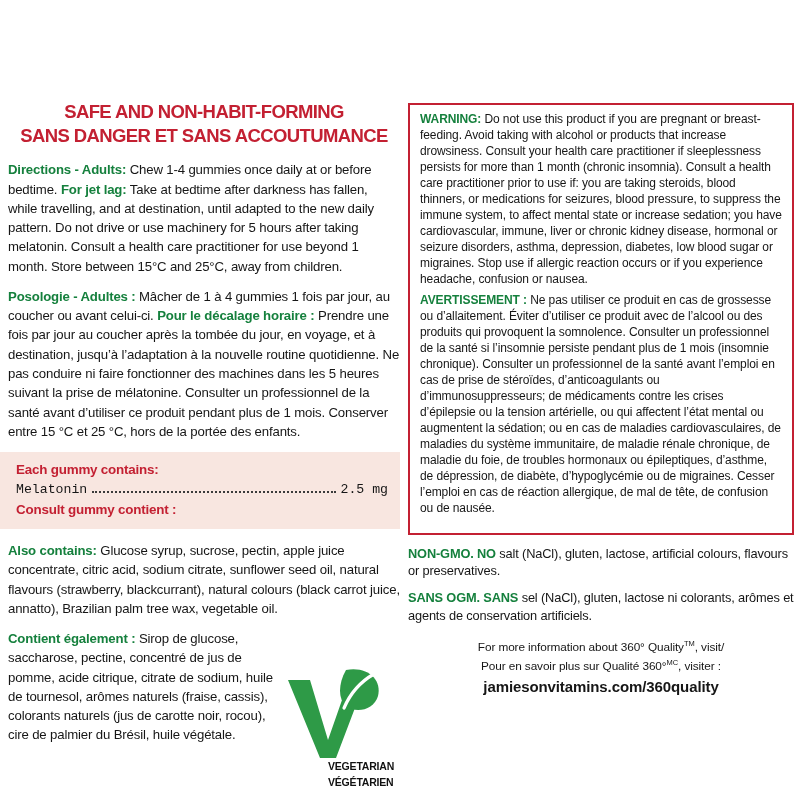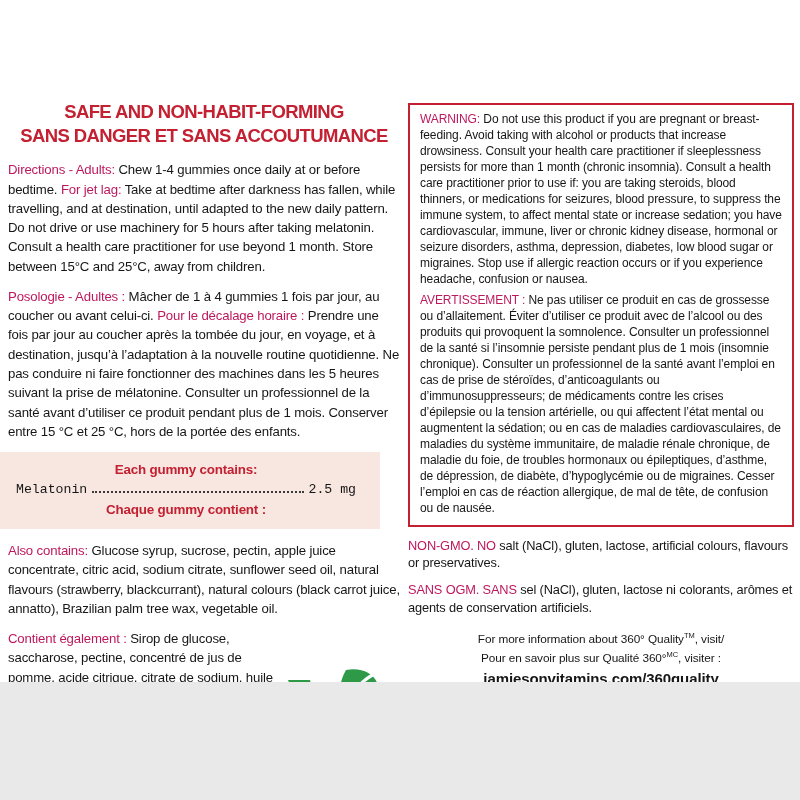--- a/index.html
+++ b/index.html
@@ -1,43 +1,43 @@
 <!DOCTYPE html>
 <html><head>
 <meta charset="utf-8">
 <style>
   html,body{margin:0;padding:0;background:#e9e9e9;}
-  .label{position:relative;width:800px;height:682px;background:#ffffff;
+  .label{position:relative;width:800px;height:800px;background:#ffffff;
          font-family:"Liberation Sans",sans-serif;color:#161616;overflow:hidden;
          margin:0 auto;}
   .col-left{position:absolute;left:8px;top:100px;width:392px;}
   .col-right{position:absolute;left:408px;top:100px;width:386px;}
 
   .headline{color:#c32032;font-weight:bold;text-align:center;
             font-size:18.5px;line-height:1.28;letter-spacing:-0.6px;
             margin:0 0 13px 0;}
   .para{font-size:13.2px;line-height:1.46;letter-spacing:-0.15px;margin:0 0 11px 0;}
-  .lead{color:#be185d;font-weight:normal;}
+  .lead{color:#15803d;font-weight:bold;}
 
-  .supp-box{background:#f8e6e0;margin:2px 20px 12px -8px;padding:8px 24px 9px 16px;text-align:center;}
+  .supp-box{background:#f8e6e0;margin:2px 0 12px -8px;padding:8px 12px 9px 16px;}
   .supp-header{color:#c32032;font-weight:bold;font-size:13.4px;line-height:1.5;letter-spacing:-0.2px;}
   .supp-row{display:flex;align-items:baseline;font-size:13.2px;line-height:1.5;font-family:Liberation Mono, monospace;}
   .supp-leader{flex:1;border-bottom:2px dotted #3a3a3a;margin:0 5px;height:11px;}
 
   .fr-contains-wrap{display:flex;}
   .fr-contains-wrap .para{flex:1;}
   .veg-logo{width:116px;flex:0 0 116px;position:relative;align-self:flex-end;
             margin:0 0 -6px 2px;height:100px;}
   .veg-logo svg{position:absolute;left:0;top:0;}
   .veg-captions{position:absolute;left:44px;top:52px;font-weight:bold;
                 font-size:10.5px;line-height:1.55;color:#111;letter-spacing:-0.2px;margin-top:44px;}
 
   .warning-box{border:2px solid #c32032;padding:7px 10px 8px;margin:3px 0 10px 0;}
   .warn-para{font-size:12px;line-height:1.33;letter-spacing:-0.1px;margin:0 0 6px 0;}
-  .warn-para:last-child{margin-bottom:0;}
+  .warn-para:last-child{margin-bottom:8px;}
 
   .claims{font-size:12.8px;line-height:1.38;letter-spacing:-0.15px;margin:2px 0 9px 0;}
 
   .footer{margin-top:14px;text-align:center;font-size:11.8px;line-height:1.5;
           letter-spacing:-0.1px;}
   .footer .url{font-weight:bold;font-size:15px;}
   sup{font-size:7.5px;vertical-align:super;letter-spacing:0;}
 </style>
 </head>
 <body>
@@ -55,21 +55,21 @@
 
     <p class="para"><span class="lead">Posologie - Adultes :</span><span> Mâcher de 1 à 4 gummies 1 fois par jour, au coucher ou avant celui-ci. </span><span class="lead">Pour le décalage horaire :</span><span> Prendre une fois par jour au coucher après la tombée du jour, en voyage, et à destination, jusqu’à l’adaptation à la nouvelle routine quotidienne. Ne pas conduire ni faire fonctionner des machines dans les 5 heures suivant la prise de mélatonine. Consulter un professionnel de la santé avant d’utiliser ce produit pendant plus de 1 mois. Conserver entre 15 °C et 25 °C, hors de la portée des enfants.</span></p>
 
     <div class="supp-box">
       <div class="supp-header">Each gummy contains:</div>
       <div class="supp-row">
         <span>Melatonin</span>
         <span class="supp-leader"></span>
         <span>2.5 mg</span>
       </div>
-      <div class="supp-header">Chaque gummy contient :</div>
+      <div class="supp-header">Consult gummy contient :</div>
     </div>
 
     <p class="para"><span class="lead">Also contains:</span><span> Glucose syrup, sucrose, pectin, apple juice concentrate, citric acid, sodium citrate, sunflower seed oil, natural flavours (strawberry, blackcurrant), natural colours (black carrot juice, annatto), Brazilian palm tree wax, vegetable oil.</span></p>
 
     <div class="fr-contains-wrap">
       <p class="para"><span class="lead">Contient également :</span><span> Sirop de glucose, saccharose, pectine, concentré de jus de pomme, acide citrique, citrate de sodium, huile de tournesol, arômes naturels (fraise, cassis), colorants naturels (jus de carotte noir, rocou), cire de palmier du Brésil, huile végétale.</span></p>
 
       <div class="veg-logo">
         <svg width="100" height="100" viewBox="0 0 100 100">
           <path d="M4 18 L26 18 L44 78 L58 38 L74 38 L52 96 L36 96 Z" fill="#2e9a47"></path>

